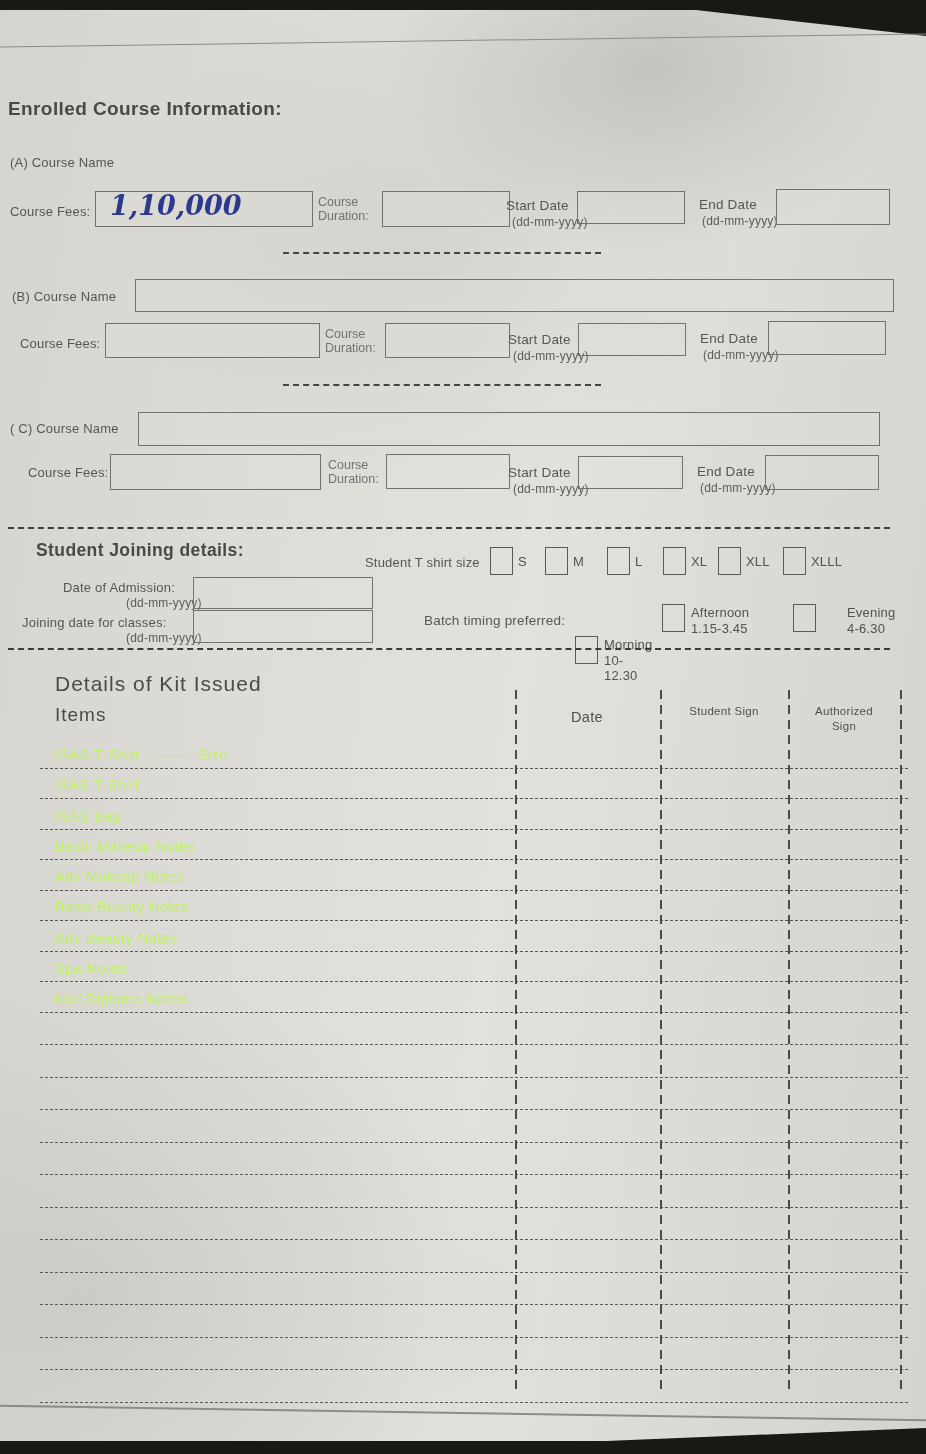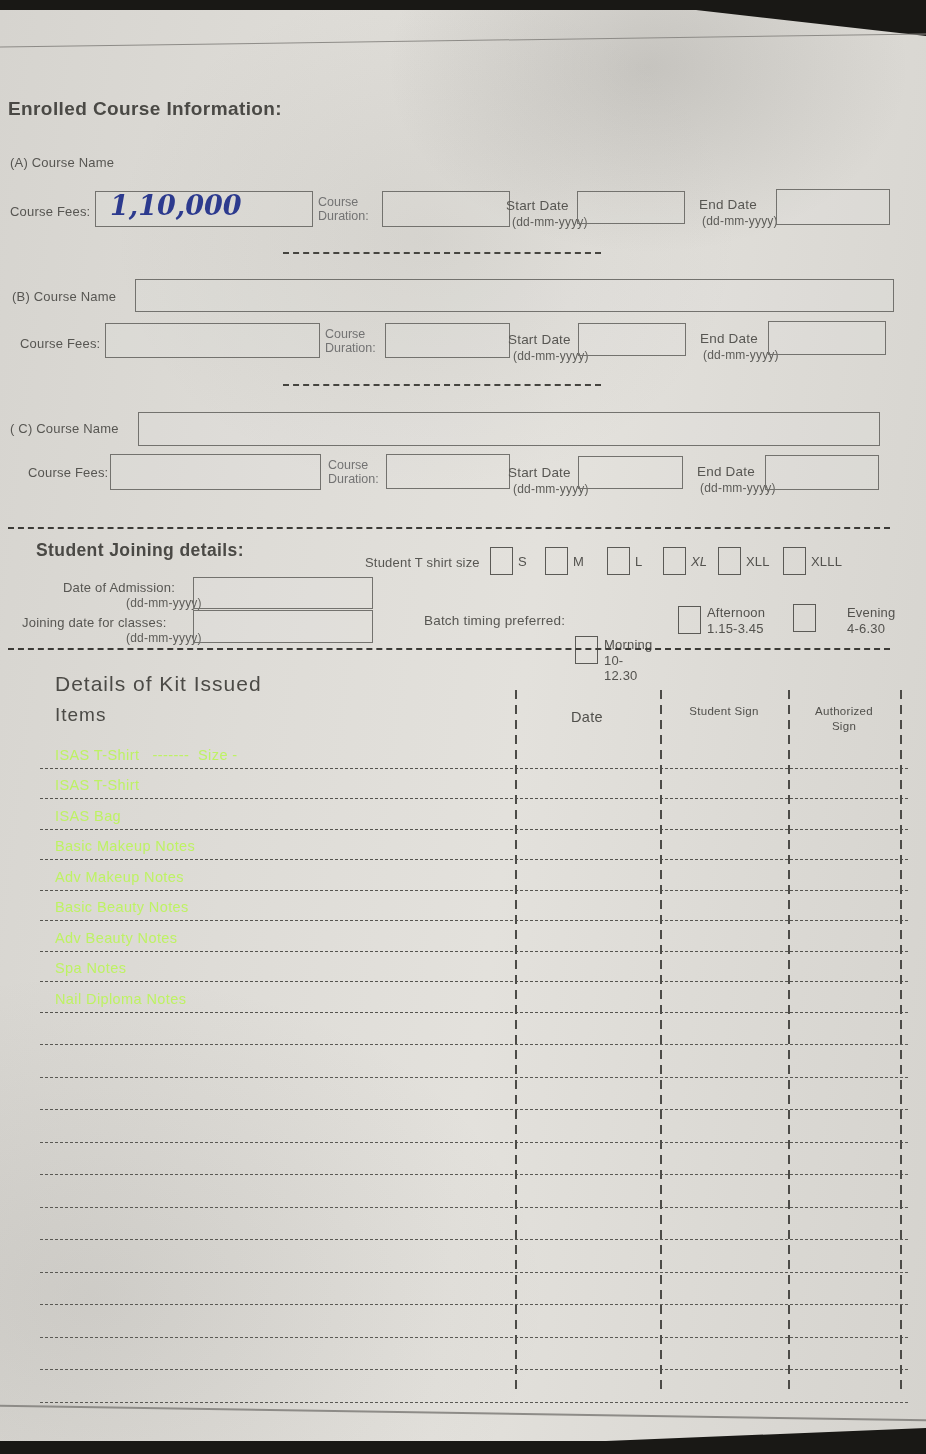--- a/index.html
+++ b/index.html
@@ -110,21 +110,21 @@
         <span class="cbl">S</span>
       </div>
       <div class="cbgroup" style="left: 55px;">
         <span class="cb"></span>
         <span class="cbl">M</span>
       </div>
       <div class="cbgroup" style="left: 117px;">
         <span class="cb"></span>
         <span class="cbl">L</span>
       </div>
-      <div class="cbgroup" style="left: 173px; font-style: italic;">
+      <div class="cbgroup" style="left: 173px;">
         <span class="cb"></span>
         <span class="cbl">XL</span>
       </div>
       <div class="cbgroup" style="left: 228px;">
         <span class="cb"></span>
         <span class="cbl">XLL</span>
       </div>
       <div class="cbgroup" style="left: 293px;">
         <span class="cb"></span>
         <span class="cbl">XLLL</span>
@@ -141,21 +141,21 @@
 
   <div class="lbl" style="left:424px;top:613px;font-size:13.5px;">Batch timing preferred:</div>
   <div style="position:absolute;left:575px;top:604px;height:32px;">
       <div class="cbgroup" style="left: 0px; margin-top: 32px;">
         <span class="cb"></span>
         <span class="cbl2">
           <div>Morning</div>
           <div>10-12.30</div>
         </span>
       </div>
-      <div class="cbgroup" style="left: 103px; align-items: center;">
+      <div class="cbgroup" style="left: 87px;">
         <span class="cb"></span>
         <span class="cbl2">
           <div>Afternoon</div>
           <div>1.15-3.45</div>
         </span>
       </div>
       <div class="cbgroup" style="left: 218px; gap: 25px;">
         <span class="cb"></span>
         <span class="cbl2">
           <div>Evening</div>

